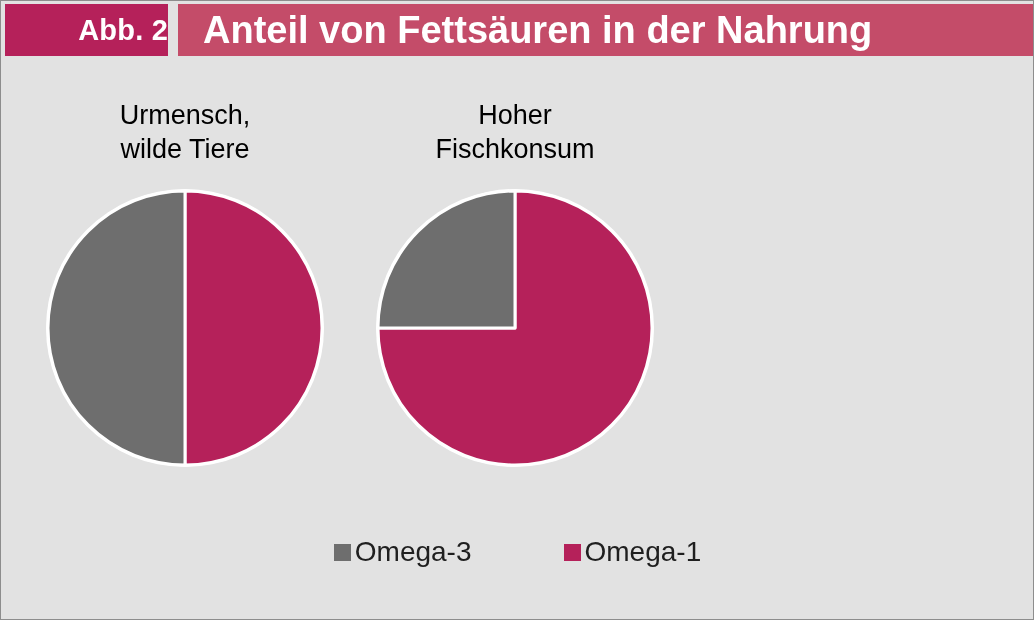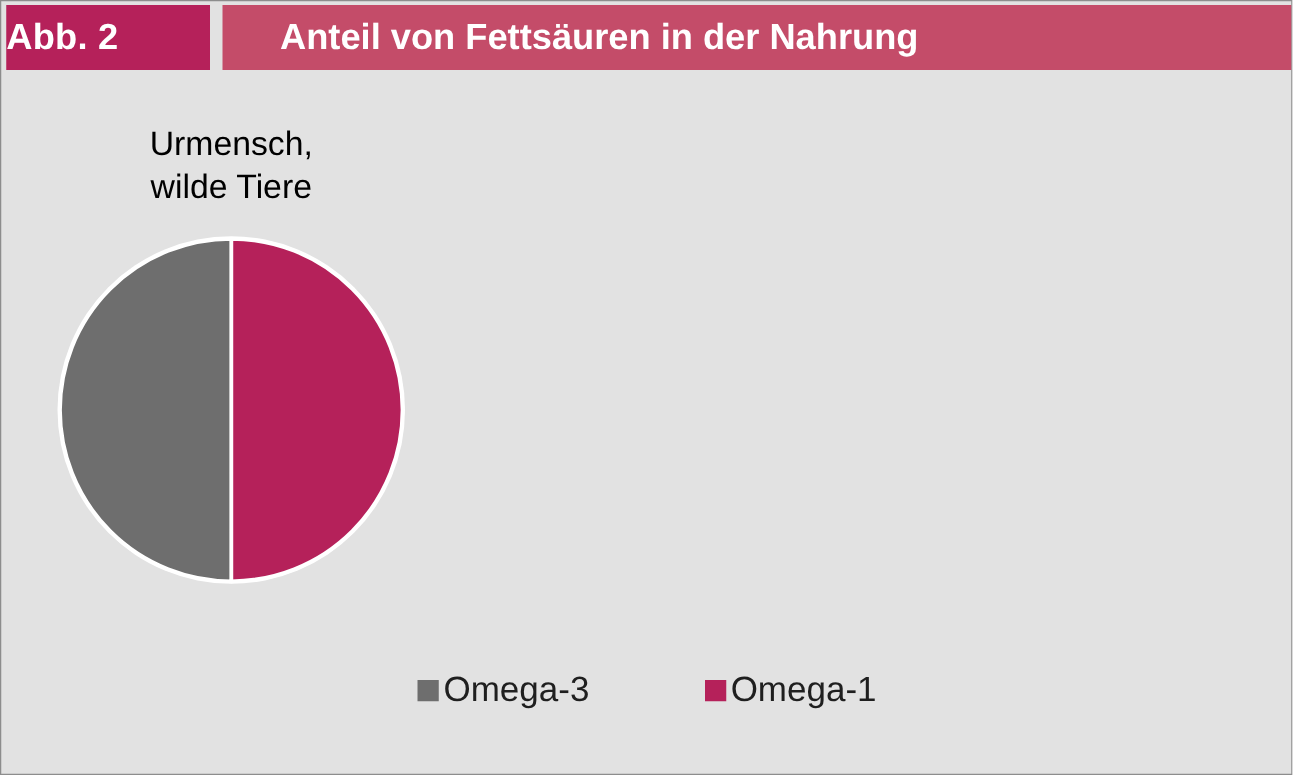--- a/index.html
+++ b/index.html
@@ -29,47 +29,46 @@
   }
   .header-badge {
     position: absolute;
     left: 4px;
     top: 3px;
     width: 163px;
     height: 52px;
     background: #b5215a;
     display: flex;
     align-items: center;
-    justify-content: flex-start;
+    justify-content: flex-end;
   }
   .header-badge-label {
     color: #ffffff;
     font-size: 29px;
     font-weight: bold;
     letter-spacing: 0.2px;
     line-height: 1;
   }
   .header-band {
     position: absolute;
     left: 177px;
     top: 3px;
     width: 856px;
     height: 52px;
     background: #c44c69;
     display: flex;
     align-items: center;
   }
   .header-title {
     color: #ffffff;
-    font-size: 29px;
+    font-size: 38px;
     font-weight: bold;
     padding-left: 25px;
     line-height: 1;
     white-space: nowrap;
-    margin-left: 21px;
   }
 
   
   .plot-area {
     position: absolute;
     left: 1px;
     top: 59px;
     width: 1031px;
     height: 558px;
   }
@@ -151,20 +150,33 @@
         <svg class="pie-svg" viewBox="0 0 290 290">
           <circle cx="145" cy="145" r="139" fill="#ffffff"></circle>
           <g>
               <path d="M 145 145 L 145 8 A 137 137 0 0 1 145 282 Z" fill="#b5215a" stroke="#ffffff" stroke-width="3" stroke-linejoin="round"></path>
               <path d="M 145 145 L 145 282 A 137 137 0 0 1 144.99999999999997 8 Z" fill="#6e6e6e" stroke="#ffffff" stroke-width="3" stroke-linejoin="round"></path>
             </g>
         </svg>
       </div>
     </div>
 
+    <div class="pie-group" style="left:348px;">
+      <div class="pie-caption">Hoher
+Fischkonsum</div>
+      <div class="pie-wrap">
+        <svg class="pie-svg" viewBox="0 0 290 290">
+          <circle cx="145" cy="145" r="139" fill="#ffffff"></circle>
+          <g>
+              <path d="M 145 145 L 145 8 A 137 137 0 1 1 8 145.00000000000003 Z" fill="#b5215a" stroke="#ffffff" stroke-width="3" stroke-linejoin="round"></path>
+              <path d="M 145 145 L 8 145.00000000000003 A 137 137 0 0 1 144.99999999999997 8 Z" fill="#6e6e6e" stroke="#ffffff" stroke-width="3" stroke-linejoin="round"></path>
+            </g>
+        </svg>
+      </div>
+    </div>
 
 
     <div class="legend">
       <div class="legend-item">
         <span class="legend-swatch" style="background: rgb(110, 110, 110);"></span>
         <span class="legend-label">Omega-3</span>
       </div>
       <div class="legend-item">
         <span class="legend-swatch" style="background: rgb(181, 33, 90);"></span>
         <span class="legend-label">Omega-1</span>

